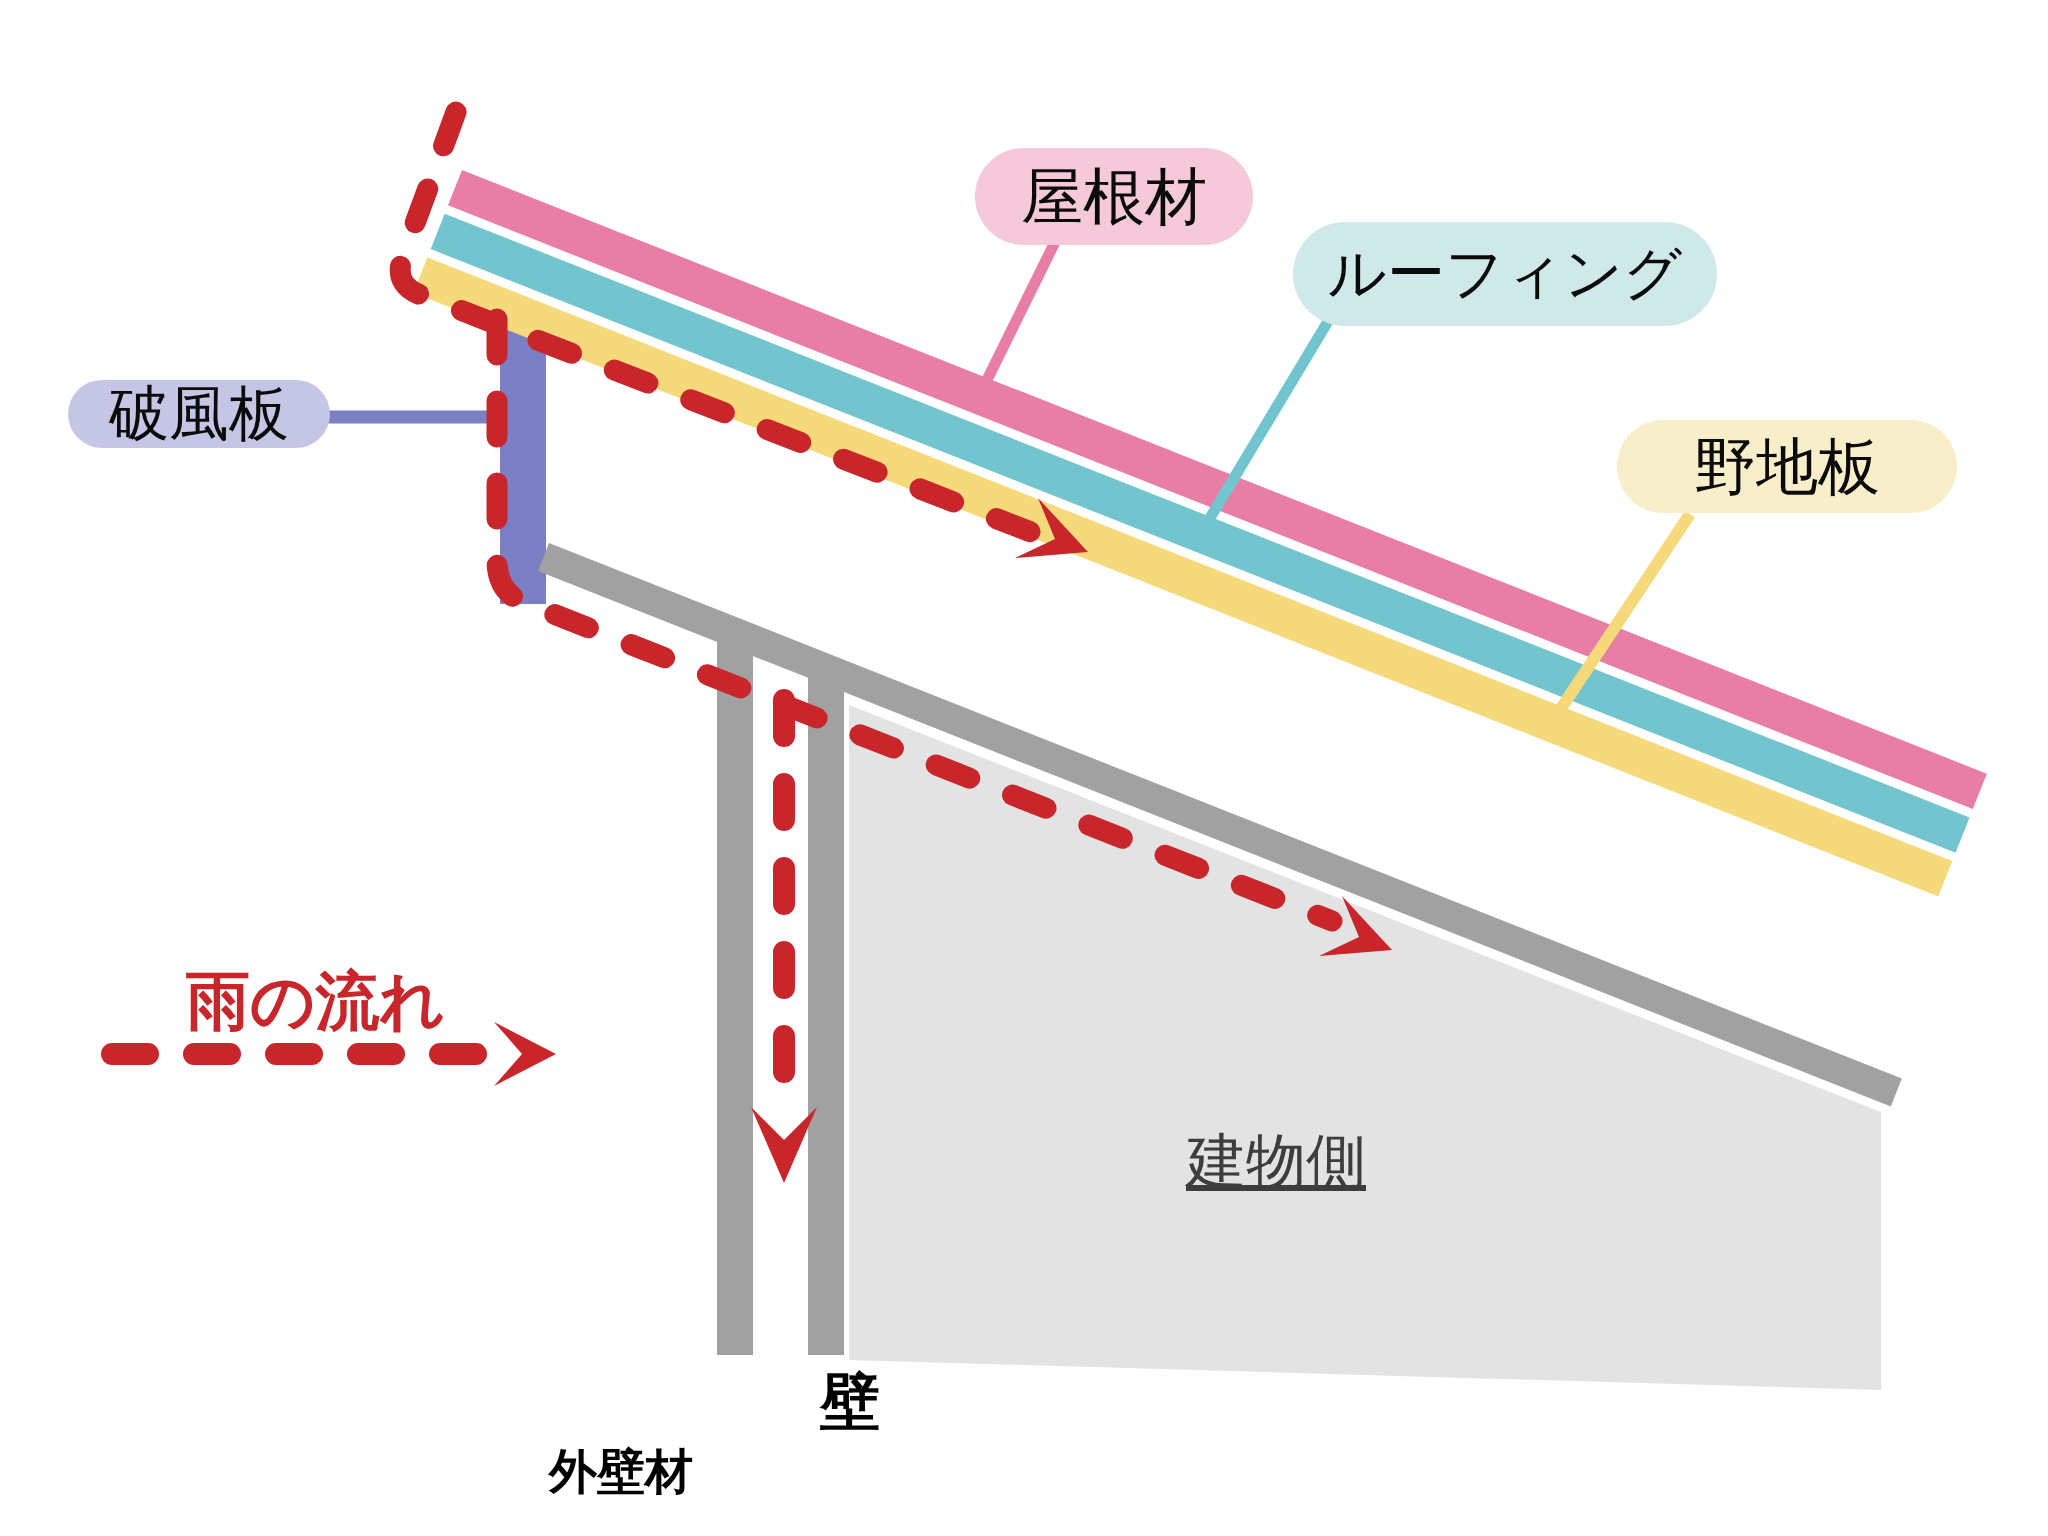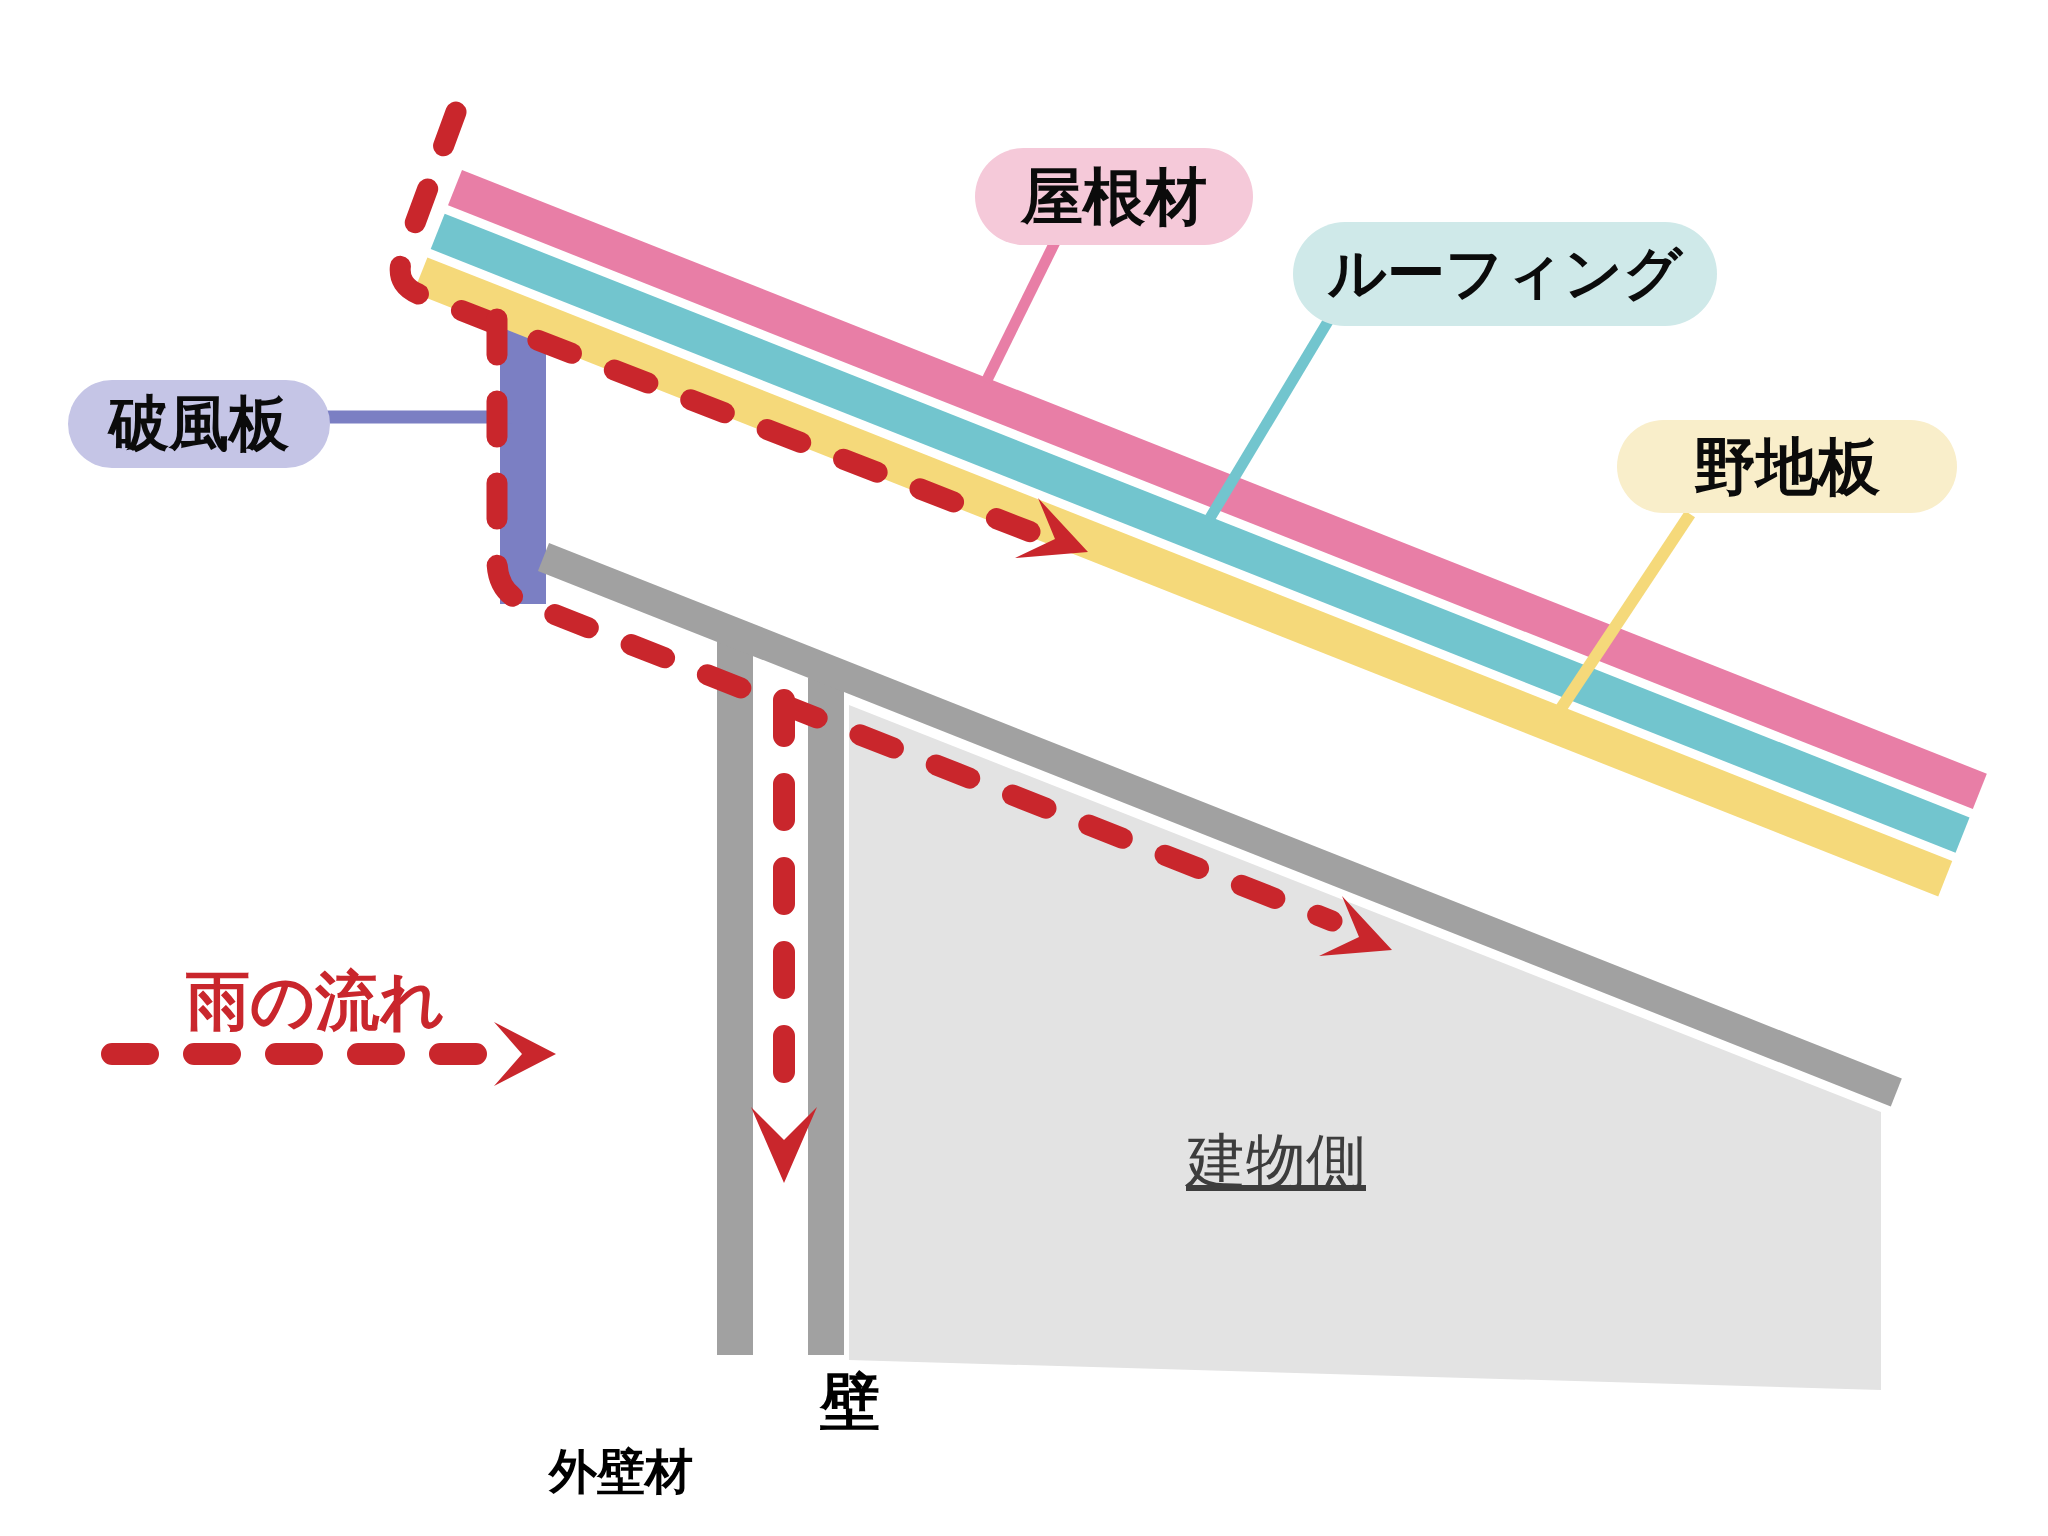--- a/index.html
+++ b/index.html
@@ -1,21 +1,21 @@
 <!DOCTYPE html>
 <html style="--red: #c9262c; --pink: #e87ea6; --pink-light: #f5c9d9; --teal: #72c5ce; --teal-light: #cfe9e9; --yellow: #f5d97a; --yellow-light: #f9eeca; --purple: #7b7fc3; --purple-light: #c5c5e6; --gray: #a1a1a1; --gray-light: #e3e3e3; --text-dark: #3d3d3d;"><head>
 <meta charset="utf-8">
 <style>
   html,body{margin:0;padding:0;background:#ffffff;}
   body{font-family:"Liberation Sans","DejaVu Sans",sans-serif;}
   #stage{position:relative;width:2048px;height:1536px;background:#fff;overflow:hidden;}
   #shapes{position:absolute;left:0;top:0;}
   .pill{
     position:absolute;display:flex;align-items:center;justify-content:center;
-    border-radius:60px;color:#0b0b0b;font-weight:bold;white-space:nowrap;
+    border-radius:60px;color:#0b0b0b;font-weight:normal;white-space:nowrap;
   }
   .plain-label{position:absolute;white-space:nowrap;}
   .bold{font-weight:bold;}
 </style>
 </head>
 <body>
 
 <div id="stage">
 
   <svg id="shapes" width="2048" height="1536" viewBox="0 0 2048 1536">
@@ -48,21 +48,21 @@
     <path d="M 497,319 L 497,560 Q 497,592 523,602 L 1332,921" fill="none" style="stroke:var(--red)" stroke-width="21" stroke-linecap="round" stroke-dasharray="36 46"></path>
     <polygon points="1392,950 1342,896 1359,937 1319,956" style="fill:var(--red)"></polygon>
 
     <path d="M 784,700 L 784,1100" fill="none" style="stroke:var(--red)" stroke-width="22" stroke-linecap="round" stroke-dasharray="36 48"></path>
     <polygon points="784,1183 751,1107 784,1140 817,1107" style="fill:var(--red)"></polygon>
 
     <path d="M 112,1054 L 480,1054" fill="none" style="stroke:var(--red)" stroke-width="22" stroke-linecap="round" stroke-dasharray="36 46"></path>
     <polygon points="556,1054 494,1022 522,1054 494,1086" style="fill:var(--red)"></polygon>
   </svg>
 
-  <div class="pill" style="left:68px;top:380px;width:262px;height:88px;background:var(--purple-light);font-size:60px;">破風板</div>
+  <div class="pill" style="left:68px;top:380px;width:262px;height:68px;background:var(--purple-light);font-size:60px;">破風板</div>
 
   <div class="pill" style="left:975px;top:148px;width:278px;height:97px;background:var(--pink-light);font-size:62px;">屋根材</div>
 
   <div class="pill" style="left:1293px;top:222px;width:424px;height:104px;background:var(--teal-light);font-size:58px;">ルーフィング</div>
 
   <div class="pill" style="left:1617px;top:420px;width:340px;height:93px;background:var(--yellow-light);font-size:62px;">野地板</div>
 
   <div class="plain-label bold" style="left:186px;top:958px;font-size:64px;color:var(--red);text-align:center;">雨の流れ</div>
 
   <div class="plain-label bold" style="left:549px;top:1440px;font-size:48px;color:#000;">外壁材</div>

